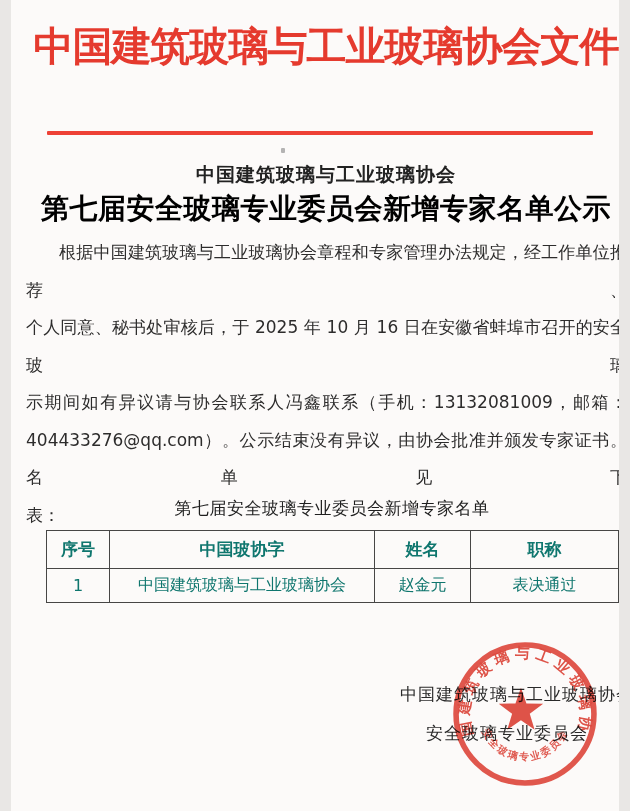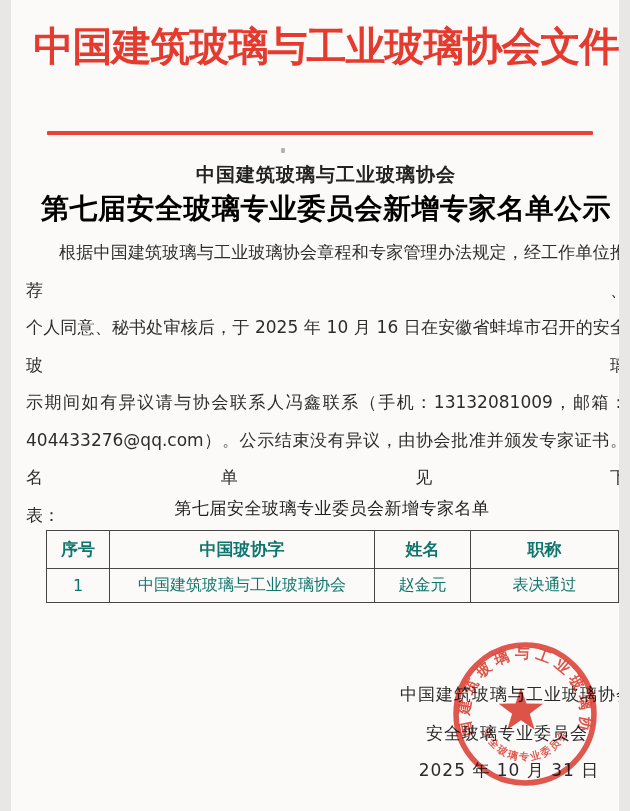--- a/index.html
+++ b/index.html
@@ -114,21 +114,20 @@
         <td>1</td>
         <td>中国建筑玻璃与工业玻璃协会</td>
         <td>赵金元</td>
         <td>表决通过</td>
       </tr>
     </tbody>
   </table>
 
   <div class="sig-line sig1">中国建筑玻璃与工业玻璃协会</div>
   <div class="sig-line sig2">安全玻璃专业委员会</div>
-  <div class="sig-line sig-date">2025 年 10 月 31 日</div>
 
   <svg class="seal" viewBox="0 0 144 144">
     <circle cx="72" cy="72" r="68" fill="none" stroke="#dd3b2f" stroke-width="5.5" opacity="0.92"></circle>
     <path id="sealTopArc" d="M 24.4 99.5 A 55 55 0 1 1 119.6 99.5" fill="none"></path>
     <path id="sealBottomArc" d="M 29 86 A 45 45 0 0 0 115 86" fill="none"></path>
     <text font-size="14.5" font-weight="700" fill="#dd3b2f" letter-spacing="5" opacity="0.95">
       <textPath href="#sealTopArc" startOffset="50%" text-anchor="middle">中国建筑玻璃与工业玻璃协会</textPath>
     </text>
     <text font-size="10" font-weight="700" fill="#dd3b2f" letter-spacing="2" opacity="0.9">
       <textPath href="#sealBottomArc" startOffset="50%" text-anchor="middle">安全玻璃专业委员会</textPath>

